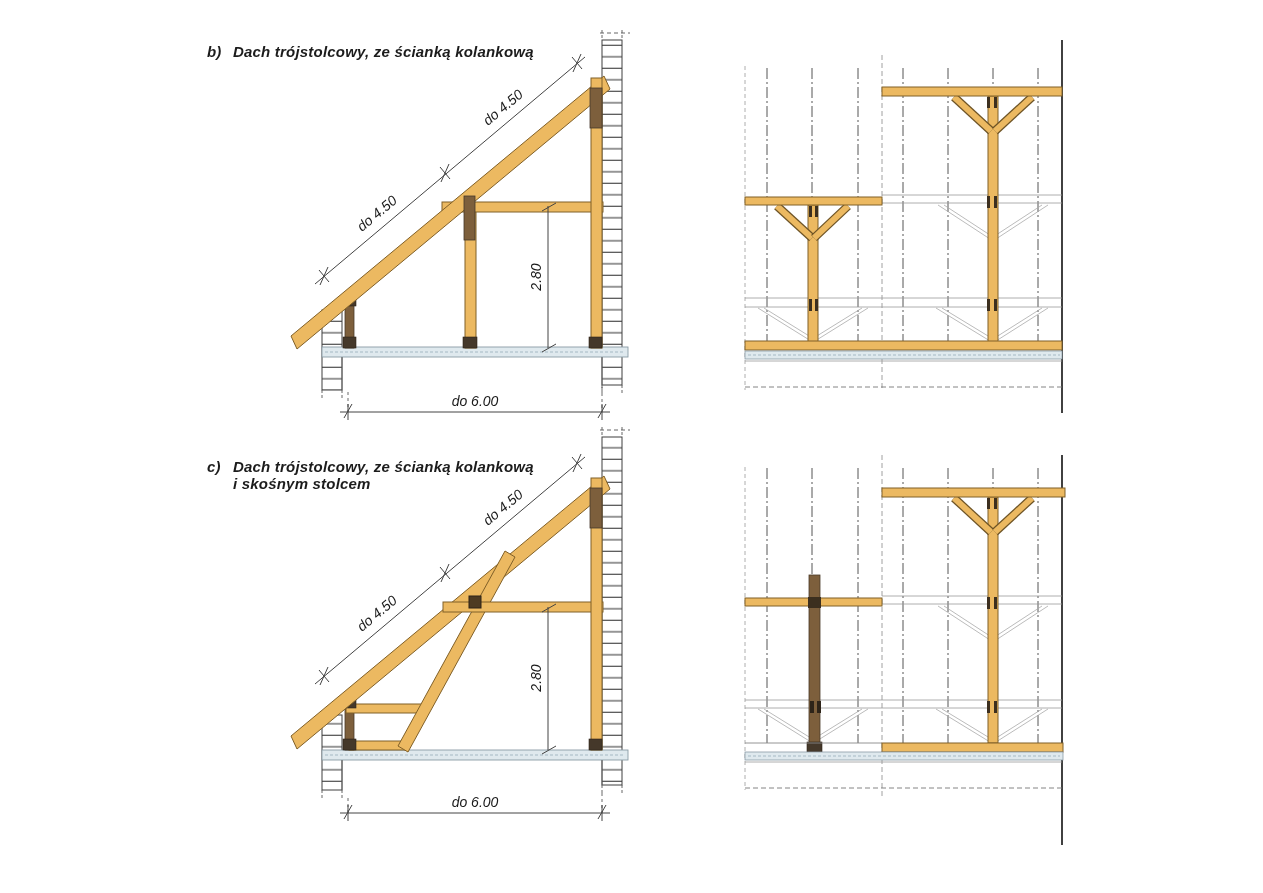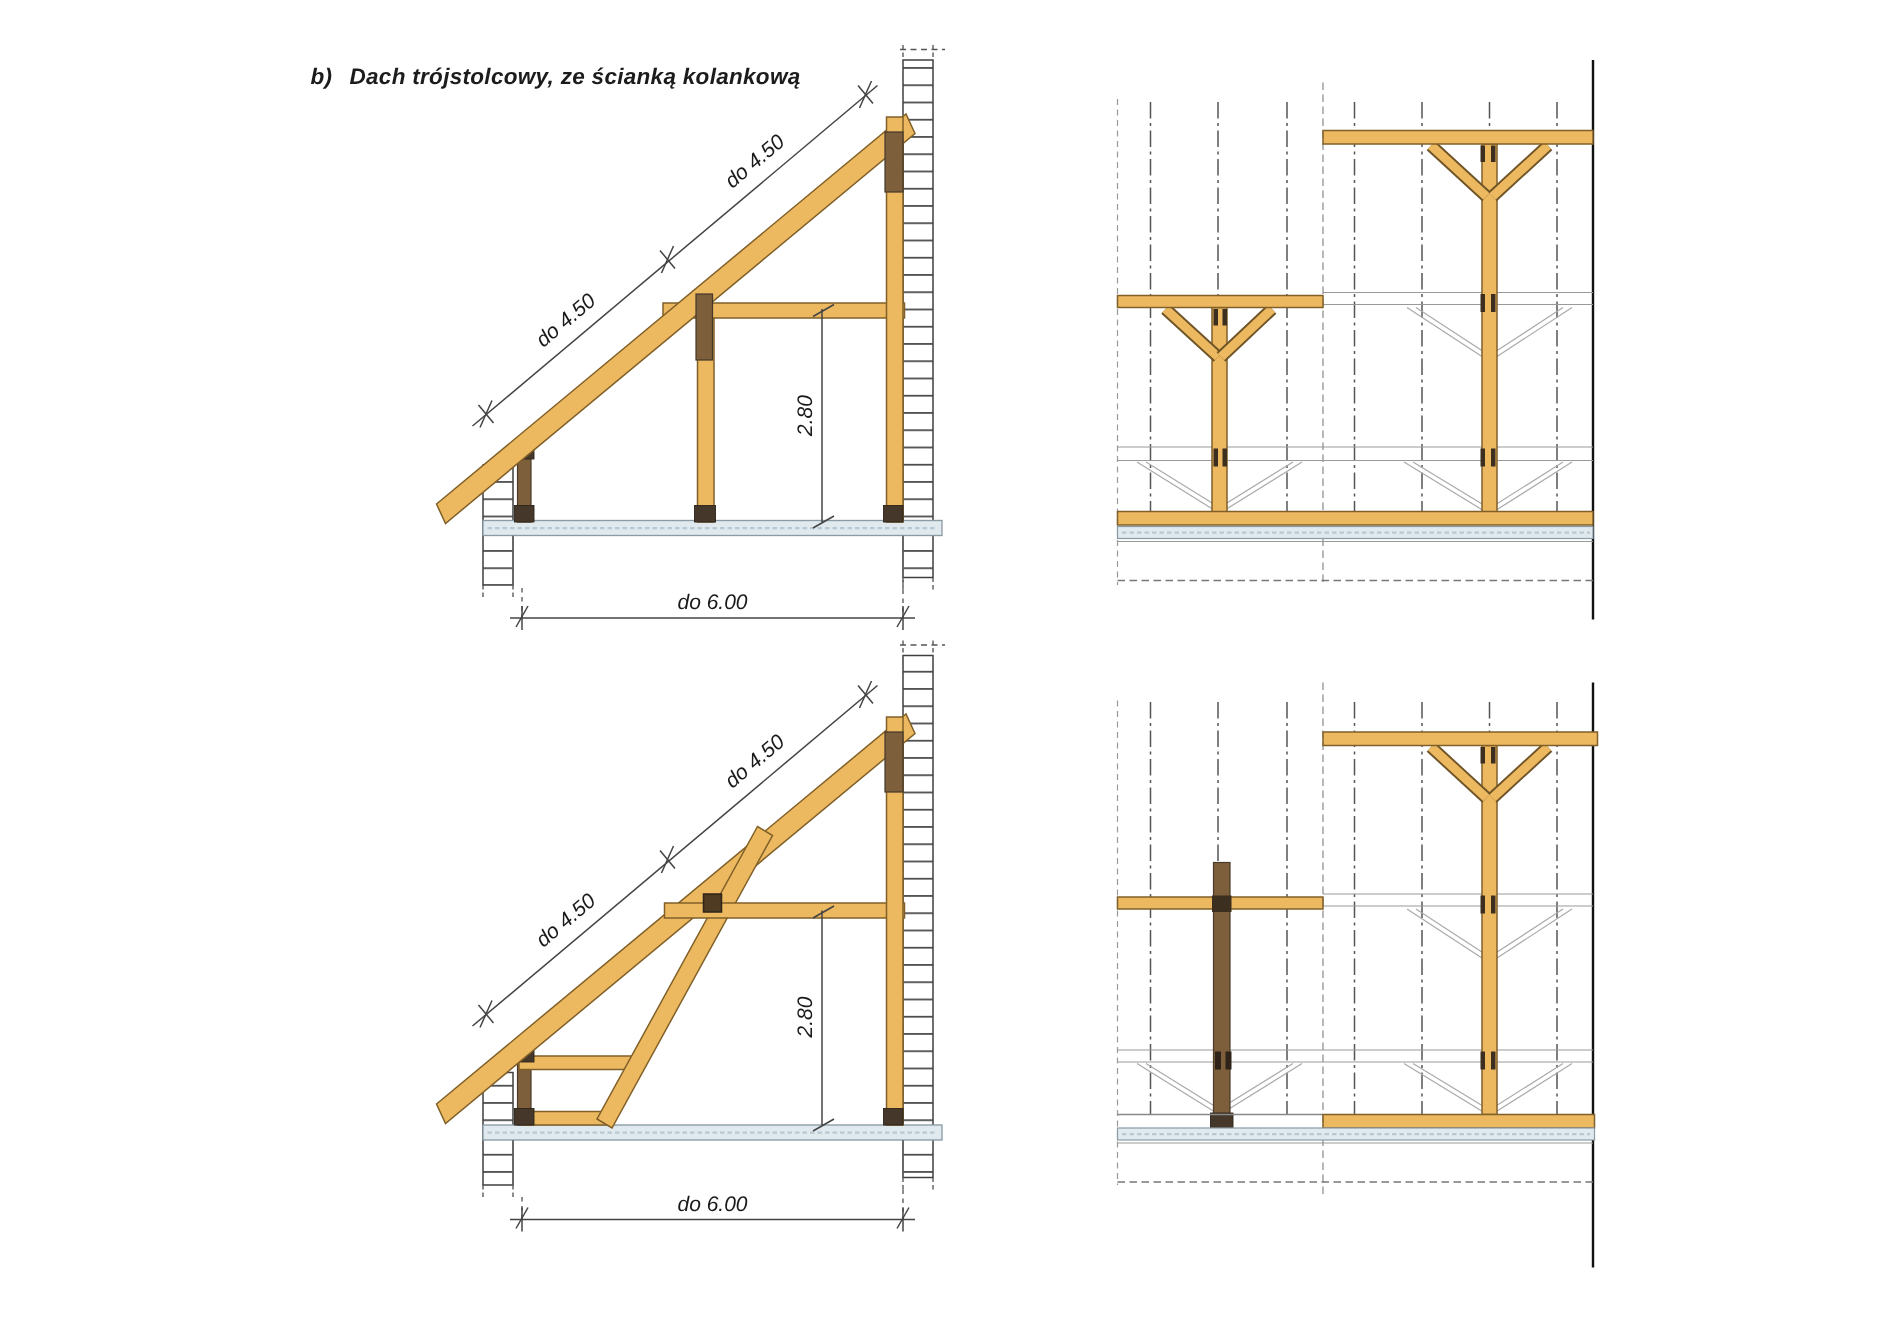--- a/index.html
+++ b/index.html
@@ -14,20 +14,24 @@
 </style>
 </head>
 <body>
 
 <div class="canvas">
 
   <div class="sec-title" style="left:207px;top:43px;">
     <span class="lbl">b)</span><span>Dach trójstolcowy, ze ścianką kolankową</span>
   </div>
 
+  <div class="sec-title" style="left:207px;top:458px;">
+    <span class="lbl">c)</span><span>Dach trójstolcowy, ze ścianką kolankową</span>
+    <div class="l2">i skośnym stolcem</div>
+  </div>
 
   <svg width="1263" height="893" viewBox="0 0 1263 893">
     <defs>
       <pattern id="brickp" patternUnits="userSpaceOnUse" width="20" height="11.5">
         <rect width="20" height="11.5" fill="#ffffff"></rect>
         <line x1="0" y1="10.8" x2="20" y2="10.8" stroke="#3f3f3f" stroke-width="1.1"></line>
       </pattern>
     </defs>
 
     <g>

